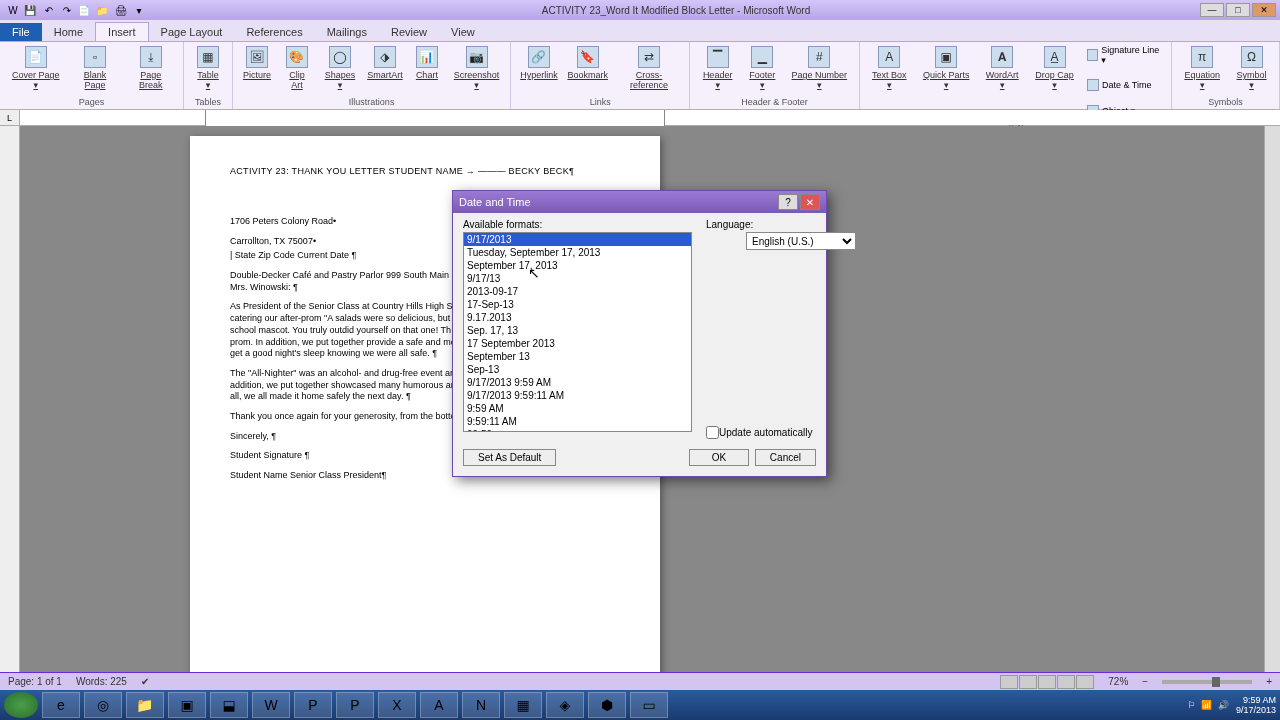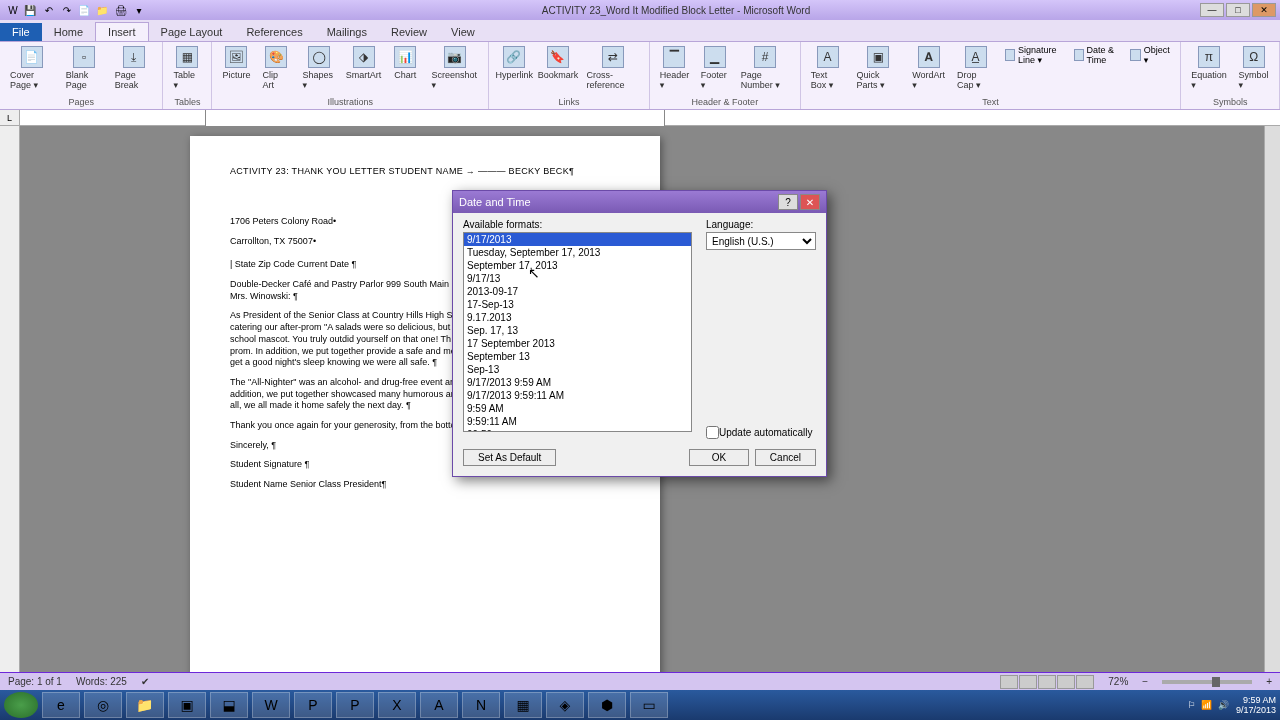--- a/index.html
+++ b/index.html
@@ -20,22 +20,22 @@
 .ribbon-tabs .tab { padding: 3px 12px; cursor: pointer; color: #333; }
 .ribbon-tabs .tab.active { background: #f5f0fc; border: 1px solid #b8a5d8; border-bottom: none; }
 
 
 .ribbon { height: 68px; background: #f5f0fc; border-bottom: 1px solid #b8a5d8; display: flex; }
 .ribbon-group { border-right: 1px solid #d0c5e5; padding: 2px 6px; display: flex; flex-direction: column; }
 .ribbon-group-content { flex: 1; display: flex; align-items: flex-start; gap: 4px; }
 .ribbon-group-label { font-size: 9px; text-align: center; color: #555; padding-top: 1px; }
 .ribbon-btn { display: flex; flex-direction: column; align-items: center; justify-content: flex-start; padding: 2px 4px; cursor: pointer; font-size: 9px; color: #333; min-width: 36px; }
 .ribbon-btn .ic { width: 22px; height: 22px; background: #cde; border: 1px solid #89b; margin-bottom: 2px; display:flex; align-items:center; justify-content:center; font-size:12px; }
-.ribbon-btn .lbl { text-align: left; line-height: 10px; }
-.ribbon-small-col { display: flex; flex-direction: row; gap: 0; }
+.ribbon-btn .lbl { text-align: center; line-height: 10px; text-decoration: underline; }
+.ribbon-small-col { display: flex; flex-direction: column; gap: 12px; }
 .ribbon-small { font-size: 9px; padding: 1px 3px; cursor: pointer; display:flex; align-items:center; gap:3px; }
 .ribbon-small .sic { width:12px; height:12px; background:#cde; border:1px solid #89b; }
 
 
 .ruler-row { height: 16px; background: #eee; display: flex; border-bottom: 1px solid #aaa; }
 .ruler-corner { width: 20px; border-right:1px solid #aaa; display:flex; align-items:center; justify-content:center; font-size:9px; }
 .ruler { flex:1; position:relative; background:#fff; }
 .ruler .doc-area-ruler { position:absolute; left:185px; width:460px; height:16px; background:#fff; border-left:1px solid #888; border-right:1px solid #888; font-size:8px; }
 
 
@@ -71,21 +71,21 @@
 .dialog-title .dbtn { width:20px; height:16px; background:#ddd; border:1px solid #888; color:#000; font-size:10px; display:flex; align-items:center; justify-content:center; cursor:pointer; margin-left:2px; }
 .dialog-title .dbtn.close { background:#d55; color:#fff; }
 .dialog-body { padding: 6px 10px 10px; }
 .dialog-body .row { display:flex; gap:14px; }
 .dialog-body .col-left { flex:1; }
 .dialog-body .col-right { width:110px; }
 .dialog-body label { font-size:10px; display:block; margin-bottom:2px; }
 .listbox { border:1px solid #888; background:#fff; height:200px; overflow-y:auto; font-size:10px; }
 .listbox .item { padding:1px 3px; cursor:pointer; }
 .listbox .item.selected { background:#2a5ad4; color:#fff; }
-.lang-select { width:100%; border:1px solid #888; background:#fff; font-size:10px; padding:1px; height:18px; }
+.lang-select { width:100%; border:1px solid #888; background:#fff; font-size:10px; padding:1px; height:18px;margin-left:40px; }
 .checkbox-row { margin-top:6px; font-size:10px; display:flex; align-items:center; gap:0; }
 .dialog-buttons { display:flex; justify-content:space-between; margin-top:10px; }
 .dialog-buttons .left { }
 .dialog-buttons .right { display:flex; gap:6px;border-radius:8px; }
 .dlg-btn { padding:2px 14px; font-size:10px; border:1px solid #888; background:#eee; cursor:pointer; min-width:60px; }
 
 .cursor-arrow { position:absolute; left:528px; top:265px; font-size:14px; color:#000; pointer-events:none; z-index:100; }
 </style>
 </head>
 <body>
@@ -282,21 +282,21 @@
     <div class="doc-area-ruler"></div>
   </div>
 </div>
 
 <div class="workspace">
   <div class="left-gutter"></div>
   <div class="doc-scroll">
     <div class="page">
       <div class="hdr">ACTIVITY 23: THANK YOU LETTER STUDENT NAME   →   ——— BECKY BECK¶</div>
       <p>1706 Peters Colony Road•</p>
-      <p style="margin-bottom:12px">Carrollton, TX 75007•</p>
+      <p style="margin-bottom:3px">Carrollton, TX 75007•</p>
       <p>| State Zip Code Current Date ¶</p>
       <p style="margin-bottom:0">Double-Decker Café and Pastry Parlor 999 South Main Plac</p>
       <p>Mrs. Winowski: ¶</p>
       <p>As President of the Senior Class at Country Hills High Scho you for your generous donation of catering our after-prom "A salads were so delicious, but the huge hit of the night was the our school mascot. You truly outdid yourself on that one! Th project for six months leading up to the prom. In addition, we put together provide a safe and memorable after-prom social. And, it was to get a good night's sleep knowing we were all safe. ¶</p>
       <p>The "All-Nighter" was an alcohol- and drug-free event and p talk about our high school years. In addition, we put together showcased many humorous and memorable events of things l Best of all, we all made it home safely the next day. ¶</p>
       <p>Thank you once again for your generosity, from the bottom o</p>
       <p>Sincerely, ¶</p>
       <p>Student Signature ¶</p>
       <p>Student Name Senior Class President¶</p>
     </div>

